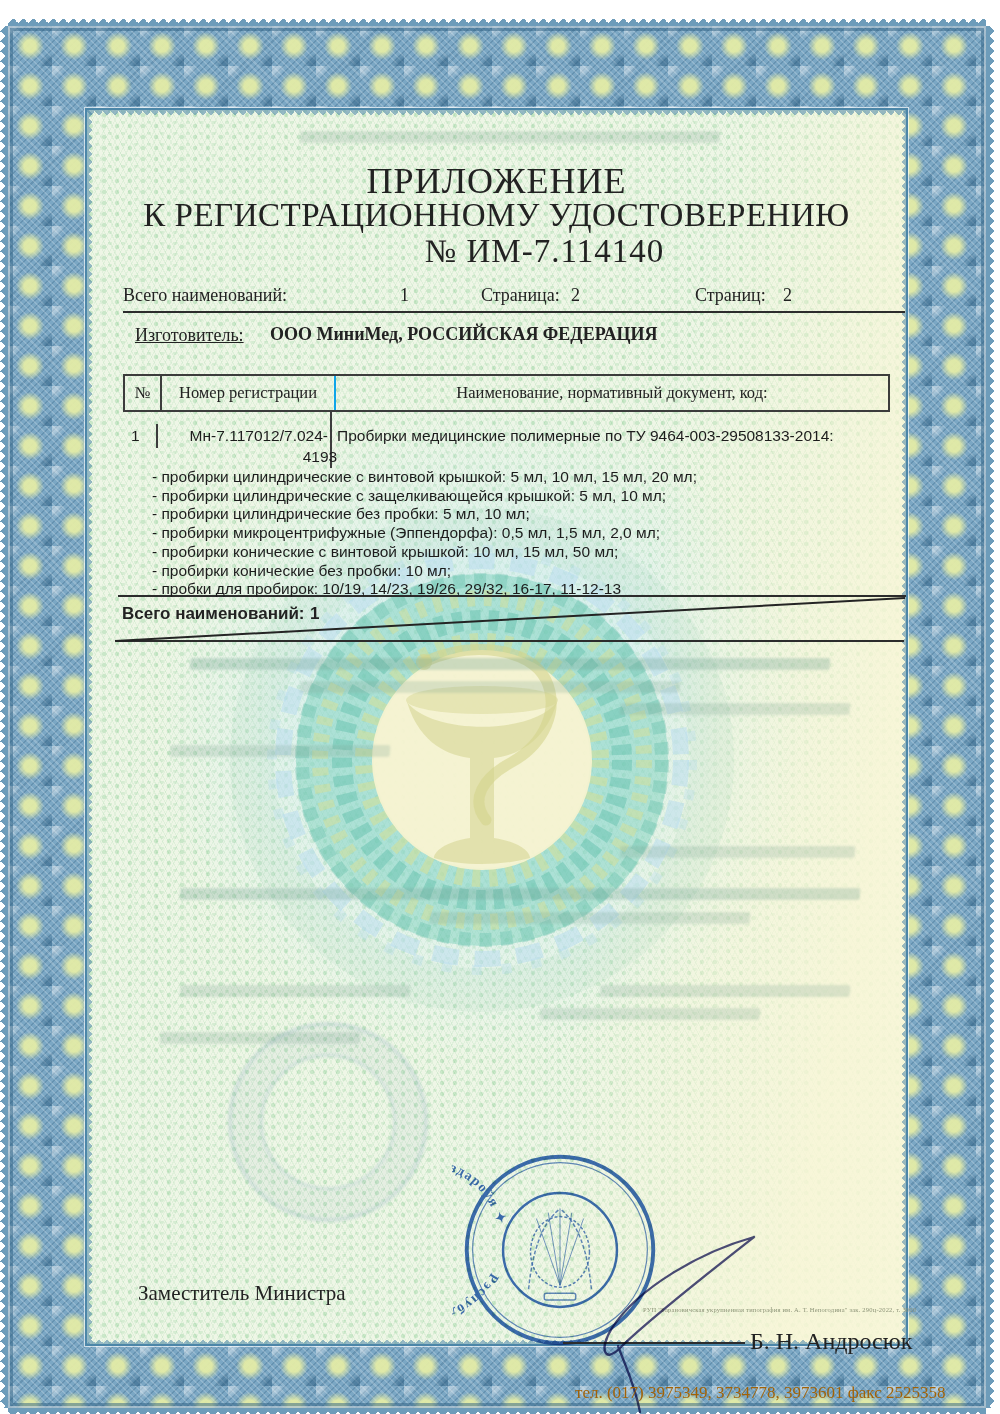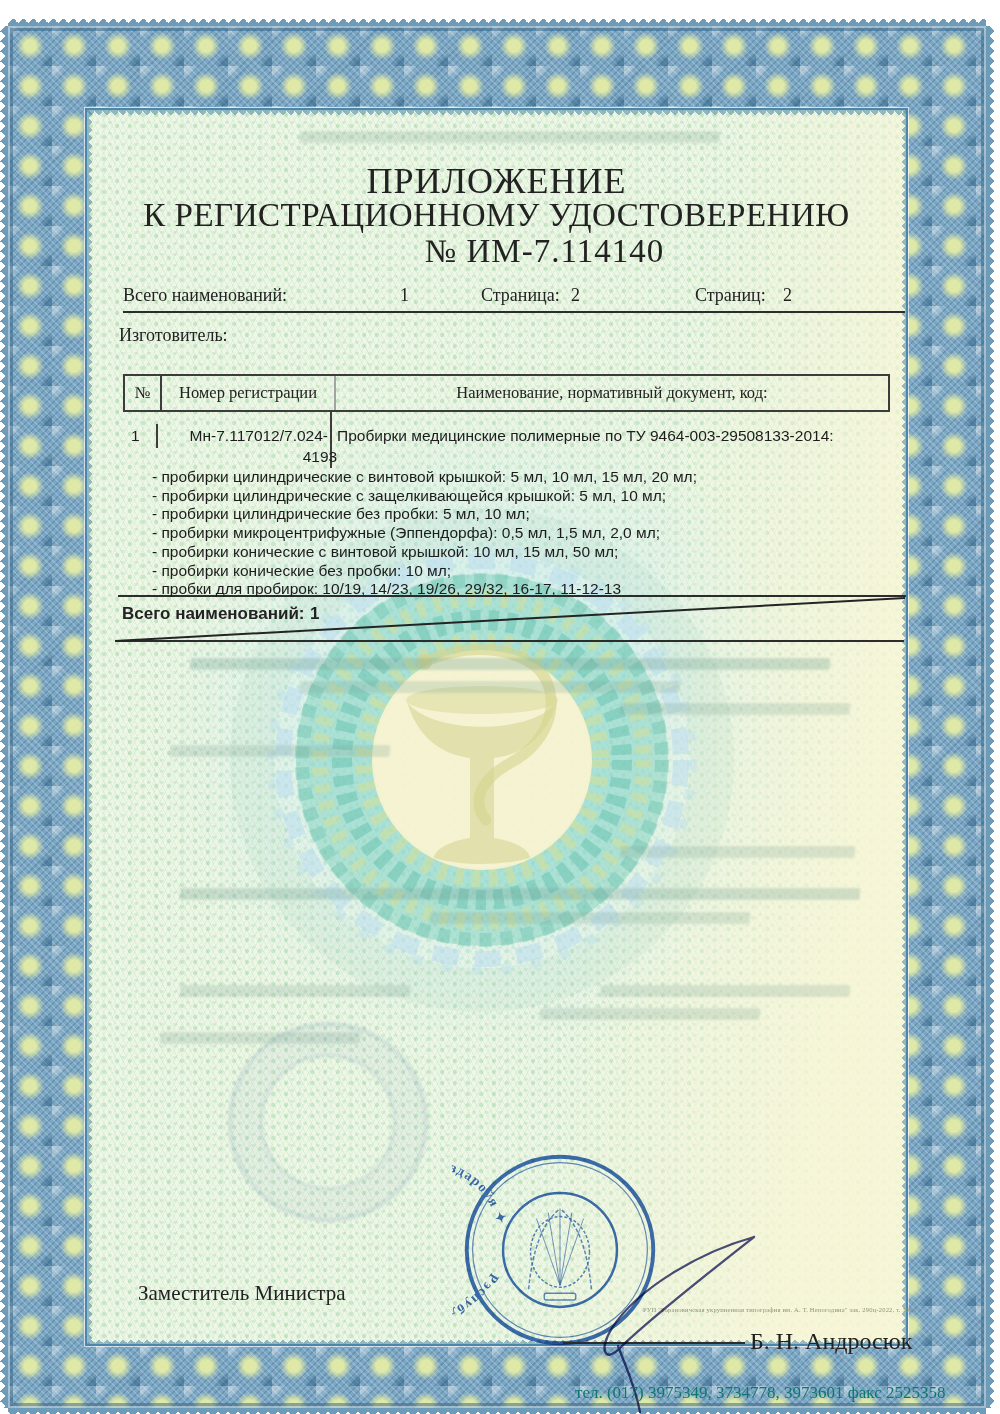--- a/index.html
+++ b/index.html
@@ -52,21 +52,21 @@
   .title3{top:233px;font-size:33px;letter-spacing:1px;padding-left:48px;}
   .meta{font-size:18px;}
   .rule{position:absolute;background:#2c2c2c;height:2px;z-index:9;}
   .bold{font-weight:bold;}
   
   .tbl{position:absolute;left:123px;top:374px;width:763px;height:34px;border:2px solid #3c3c3c;
        display:flex;z-index:9;background:transparent;}
   .tbl .c{display:flex;align-items:center;justify-content:center;font-size:16.5px;}
   .tbl .c1{width:35px;}
   .tbl .c2{width:172px;border-left:2px solid #3c3c3c;}
-  .tbl .c3{flex:1;border-left:2px solid #a3a3a3;}
+  .tbl .c3{flex:1;border-left:2px solid #0ea5e9;}
   .vline{position:absolute;width:2px;background:#3c3c3c;z-index:9;}
   .rowtxt{font-size:15.5px;color:#1c1c1c;}
   .items{position:absolute;left:152px;top:468px;width:740px;z-index:10;
          font-size:15.5px;line-height:18.7px;color:#1c1c1c;}
   
   .ghost{position:absolute;height:12px;background:rgba(126,164,146,.24);filter:blur(1.3px);
          transform:skewX(-4deg);border-radius:2px;z-index:2;}
   .ghost-circle{position:absolute;left:228px;top:1022px;width:192px;height:192px;border-radius:50%;
          border:4px solid rgba(108,148,184,.22);box-shadow:inset 0 0 0 30px rgba(108,148,184,.07);
          filter:blur(1.5px);z-index:2;}
@@ -133,21 +133,22 @@
   <div class="abs ctr serif title3">№  ИМ-7.114140</div>
 
   <div class="abs serif meta" style="left:123px;top:285px;">Всего наименований:</div>
   <div class="abs serif meta" style="left:400px;top:285px;">1</div>
   <div class="abs serif meta" style="left:481px;top:285px;">Страница:</div>
   <div class="abs serif meta" style="left:571px;top:285px;">2</div>
   <div class="abs serif meta" style="left:695px;top:285px;">Страниц:</div>
   <div class="abs serif meta" style="left:783px;top:285px;">2</div>
   <div class="rule" style="left:123px;top:311px;width:782px;"></div>
 
-  <div class="abs serif meta" style="left:119px;top:325px;">Изготовитель:</div>
+  <div class="abs serif meta" style="left:135px;top:325px;text-decoration:underline;">Изготовитель:</div>
+  <div class="abs serif meta bold" style="left:270px;top:324px;">ООО МиниМед, РОССИЙСКАЯ ФЕДЕРАЦИЯ</div>
 
   <div class="tbl">
     <div class="c c1">№</div>
     <div class="c c2">Номер регистрации</div>
     <div class="c c3">Наименование, нормативный документ, код:</div>
   </div>
 
   <div class="abs sans rowtxt" style="left:131px;top:427px;">1</div>
   <div class="vline" style="left:156px;top:424px;height:24px;"></div>
   <div class="abs sans rowtxt" style="left:178px;top:427px;width:150px;text-align:right;">Мн-7.117012/7.024-</div>
@@ -195,15 +196,15 @@
 
   <div class="rule" style="left:563px;top:1342px;width:182px;height:1.5px;z-index:12;"></div>
   <svg class="sig" viewBox="0 0 230 204">
     <g stroke="#3f3f7d" stroke-width="2.3" fill="none" stroke-linecap="round" opacity=".92">
       <path d="M194,27 C152,60 88,110 60,138 C44,154 39,139 52,118 C78,78 140,42 194,27"></path>
       <path d="M58,136 C65,155 75,175 80,202"></path>
     </g>
   </svg>
   <div class="abs serif" style="left:750px;top:1328px;font-size:24px;z-index:13;">Б. Н. Андросюк</div>
 
-  <div class="abs serif" style="left:575px;top:1383px;font-size:17px;color:#0f766e;z-index:13;">тел. (017)  3975349, 3734778, 3973601 факс 2525358</div>
+  <div class="abs serif" style="left:575px;top:1383px;font-size:17px;color:#a16207;z-index:13;">тел. (017)  3975349, 3734778, 3973601 факс 2525358</div>
 
 </div>
 
 </body></html>

